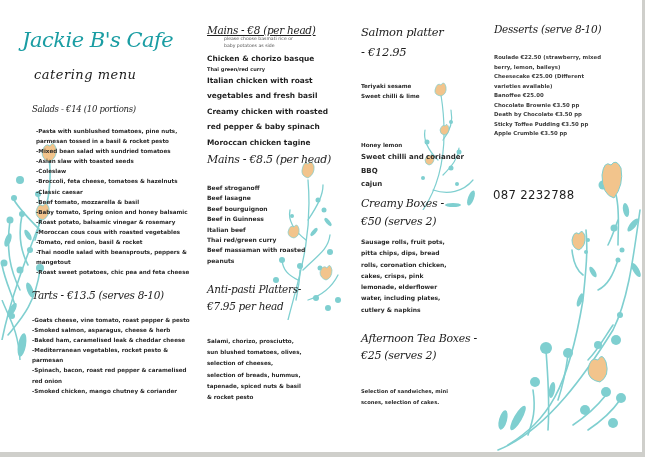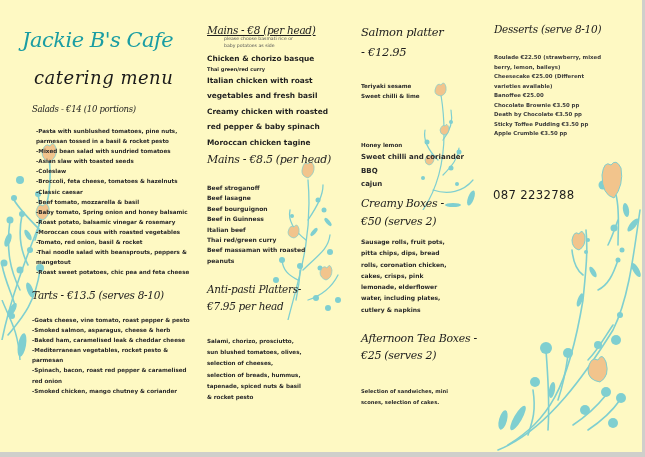--- a/index.html
+++ b/index.html
@@ -5,21 +5,21 @@
   html, body { margin: 0; padding: 0; }
   body {
     width: 645px; height: 457px; overflow: hidden;
     background: #d9d9d6;
     font-family: "DejaVu Sans", sans-serif;
     position: relative;
   }
   .page {
     position: absolute; left: 0; top: 0;
     width: 642px; height: 452px;
-    background: #fef9c3;
+    background: #ffffff;
     overflow: hidden;
   }
   .deco { position: absolute; pointer-events: none; }
   .script {
     font-family: "DejaVu Serif", serif;
     font-style: italic;
     color: #1d1d1d;
     letter-spacing: -0.3px;
   }
   .abs { position: absolute; }
@@ -27,21 +27,21 @@
   .item-lg { font-size: 7.4px; font-weight: bold; color: #1f1f1f; line-height: 15.5px; white-space: nowrap; }
   .item-md { font-size: 6px; font-weight: bold; color: #2a2a2a; line-height: 10.4px; white-space: nowrap; }
   .item-sm { font-size: 4.6px; color: #555; line-height: 6.6px; }
   .dessert { font-size: 5.4px; font-weight: bold; color: #3a3a3a; line-height: 9.5px; white-space: nowrap; }
   .title-main {
     font-family: "DejaVu Serif", serif; font-style: italic;
     color: #1a9da3; font-size: 21px; letter-spacing: -0.5px;
   }
   .subtitle {
     font-family: "DejaVu Serif", serif; font-style: italic;
-    color: #1a1a1a; font-size: 18px; letter-spacing: 0.5px; text-align: center;
+    color: #1a1a1a; font-size: 13px; letter-spacing: 0.5px; text-align: center;
   }
   .shadow-r { position:absolute; right:0; top:0; width:3px; height:457px; background:#cfcfcb; }
   .shadow-b { position:absolute; left:0; bottom:0; width:645px; height:5px; background:#cfcfcb; }
 </style>
 </head>
 <body>
 
 <div class="page">
 
   <svg class="deco" style="left:0;top:140px" width="70" height="200" viewBox="0 0 70 200">

